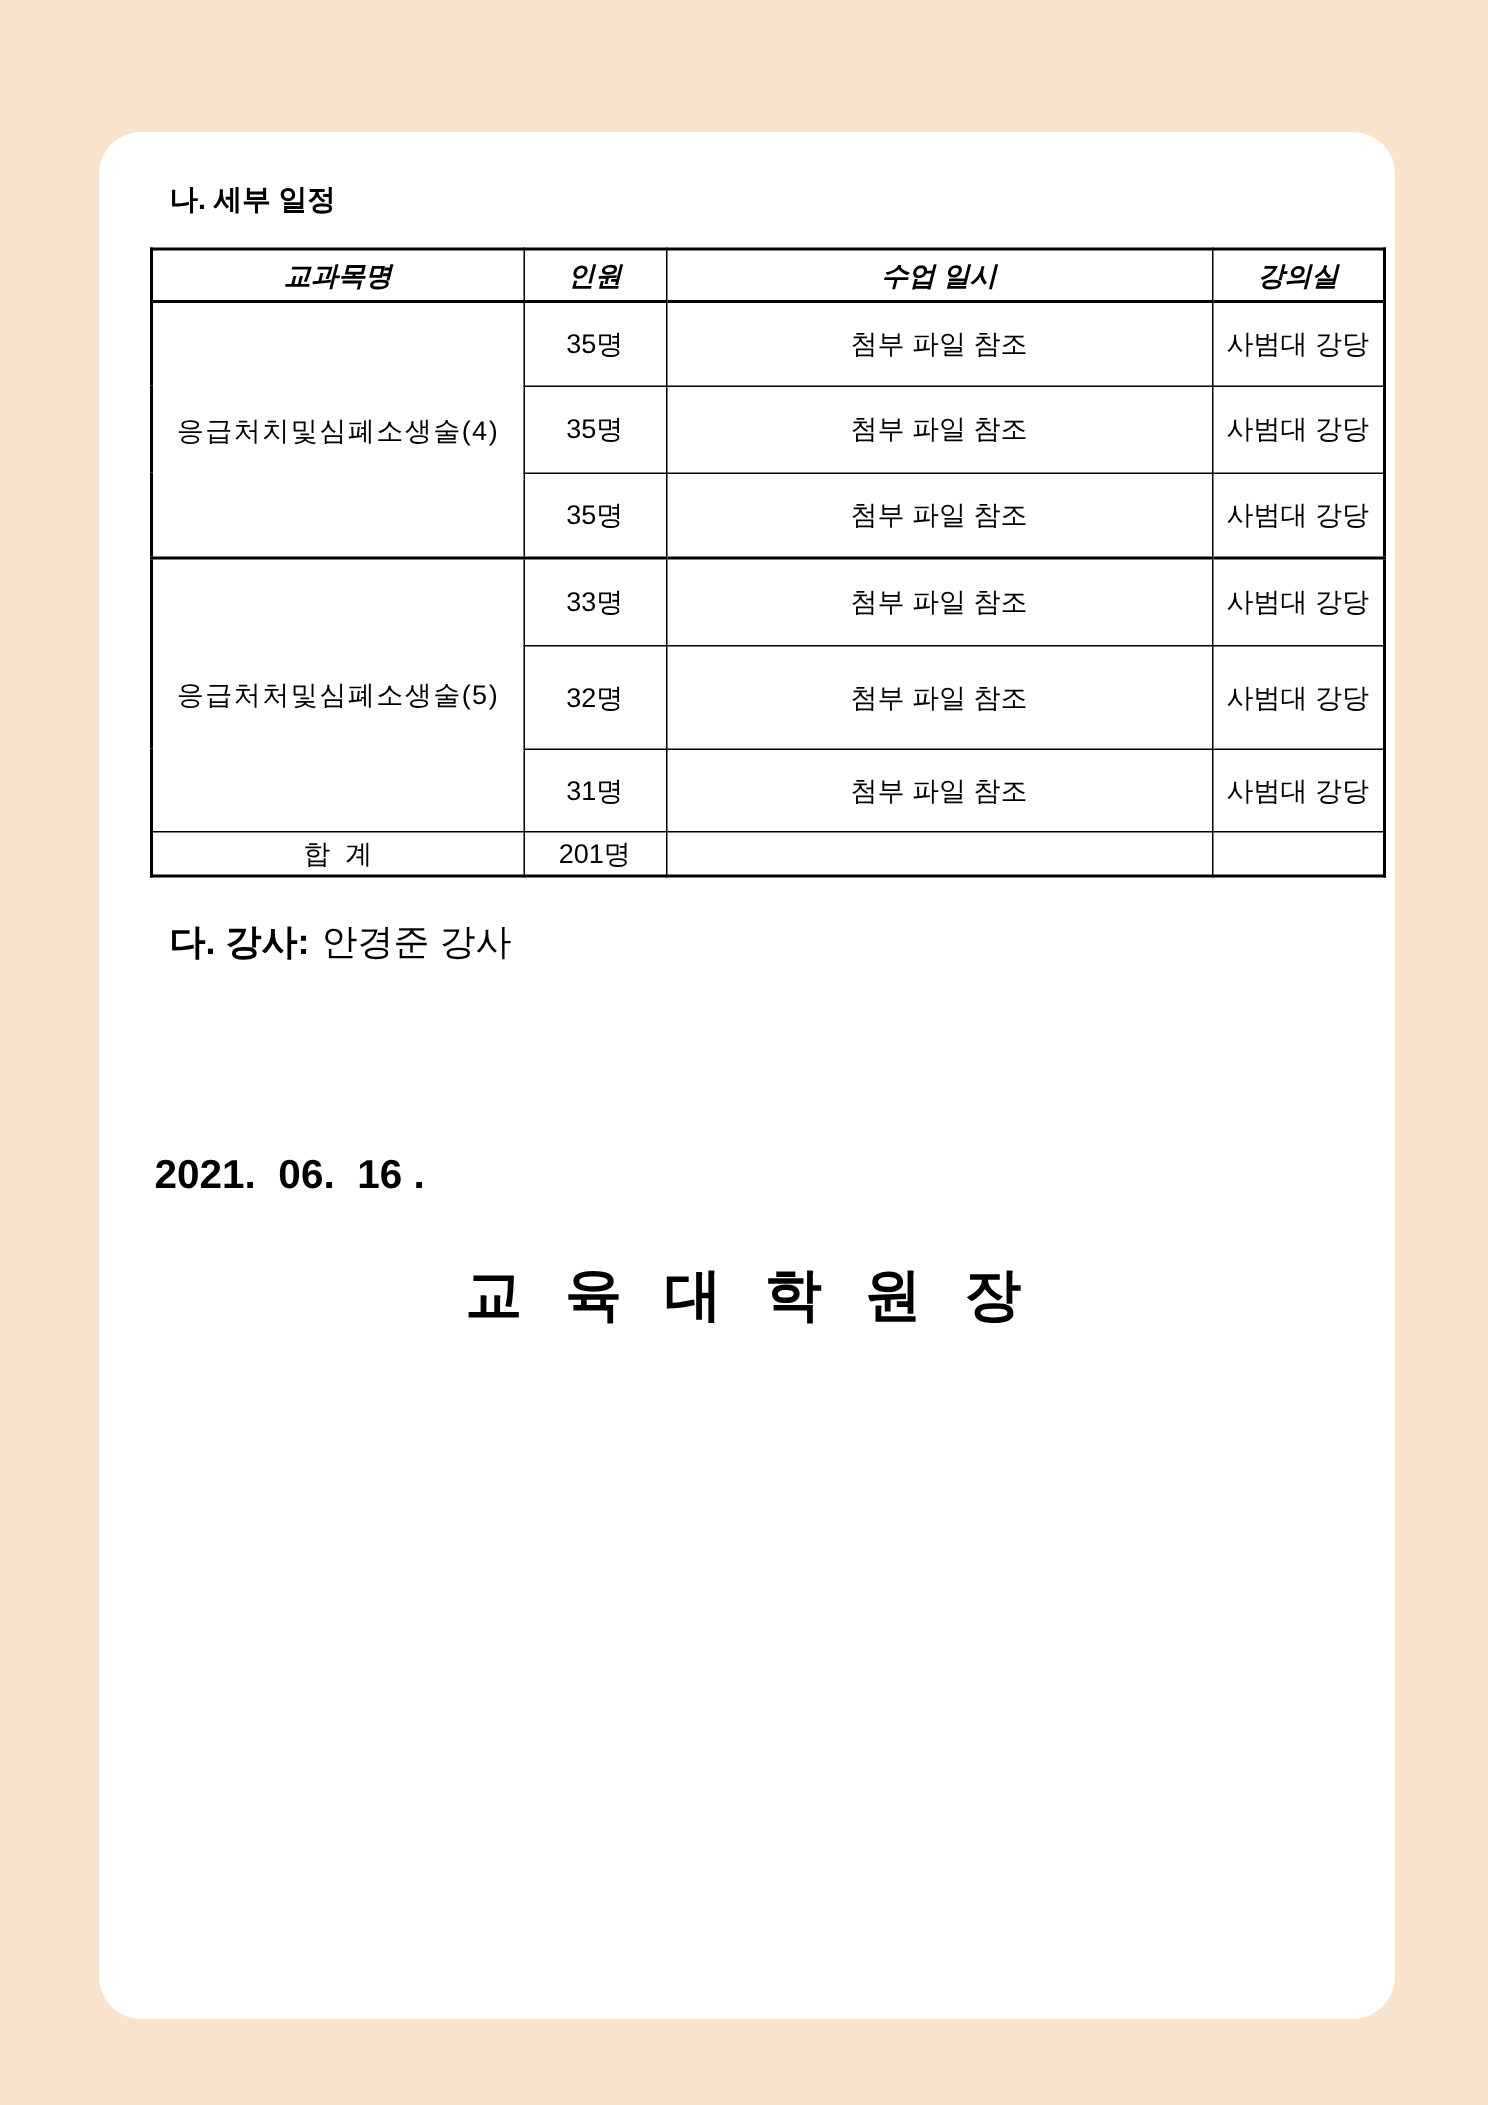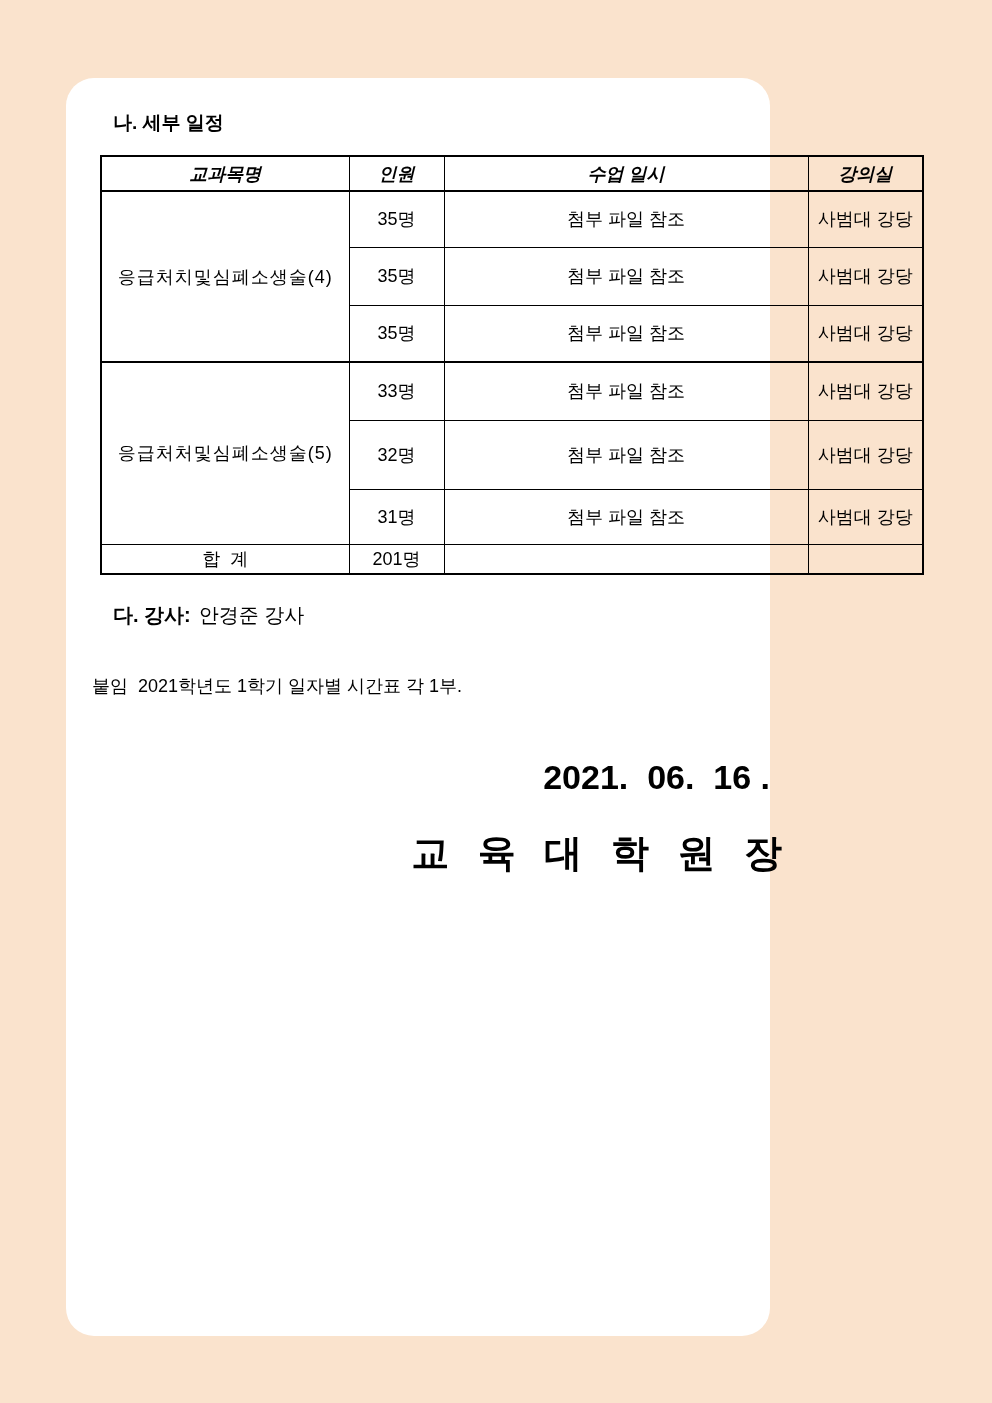--- a/index.html
+++ b/index.html
@@ -10,22 +10,22 @@
     width: 992px;
     height: 1403px;
     position: relative;
     background: #FAE3CD;
     font-family: "Liberation Sans", sans-serif;
     color: #000;
   }
   .card {
     position: absolute;
     left: 66px;
-    top: 78px;
-    width: 704px;
+    top: 88px;
+    width: 864px;
     height: 1258px;
     background: #FFFFFF;
     border-radius: 28px;
   }
   .section-title {
     position: absolute;
     left: 47px;
     top: 32px;
     font-size: 19px;
     font-weight: bold;
@@ -62,57 +62,57 @@
     letter-spacing: 1px;
   }
   tr.total-row td {
     white-space: pre-wrap;
     margin-top: 10px;
   }
   .section-c {
     position: absolute;
     left: 47px;
     top: 524px;
-    font-size: 20px;
+    font-size: 24px;
   }
   .section-c .label {
     font-weight: bold;
   }
   .section-c .value {
     margin-left: 8px;
   }
   .attachment {
     position: absolute;
     left: 26px;
     top: 596px;
     font-size: 18px;
     white-space: pre-wrap;
   }
   .date-line {
     position: absolute;
     left: 0;
     top: 680px;
     width: 100%;
-    text-align: right;
-    font-size: 34px;
+    text-align: left;
+    font-size: 27px;
     font-weight: bold;
     white-space: pre-wrap;
+    padding-left: 37px;
   }
   .signature {
     position: absolute;
     left: 0;
     top: 750px;
     width: 100%;
-    text-align: right;
+    text-align: center;
     font-size: 38px;
     font-weight: bold;
     letter-spacing: 5px;
     word-spacing: 8px;
     white-space: pre-wrap;
-    margin-left: 17px;
   }
 </style>
 </head>
 <body>
 
 <div class="card">
 
   <div class="section-title">나. 세부 일정</div>
 
   <table class="schedule">
@@ -169,19 +169,18 @@
         <td></td>
         <td></td>
       </tr>
     </tbody>
   </table>
 
   <div class="section-c">
     <span class="label">다. 강사:</span><span class="value">안경준 강사</span>
   </div>
 
-  <div class="attachment">붙임  2021학년도 1학기 일자별 시간표 각 1부.</div>
 
   <div class="date-line">2021.  06.  16 .</div>
 
   <div class="signature">교 육 대 학 원 장</div>
 
 </div>
 
 </body></html>

